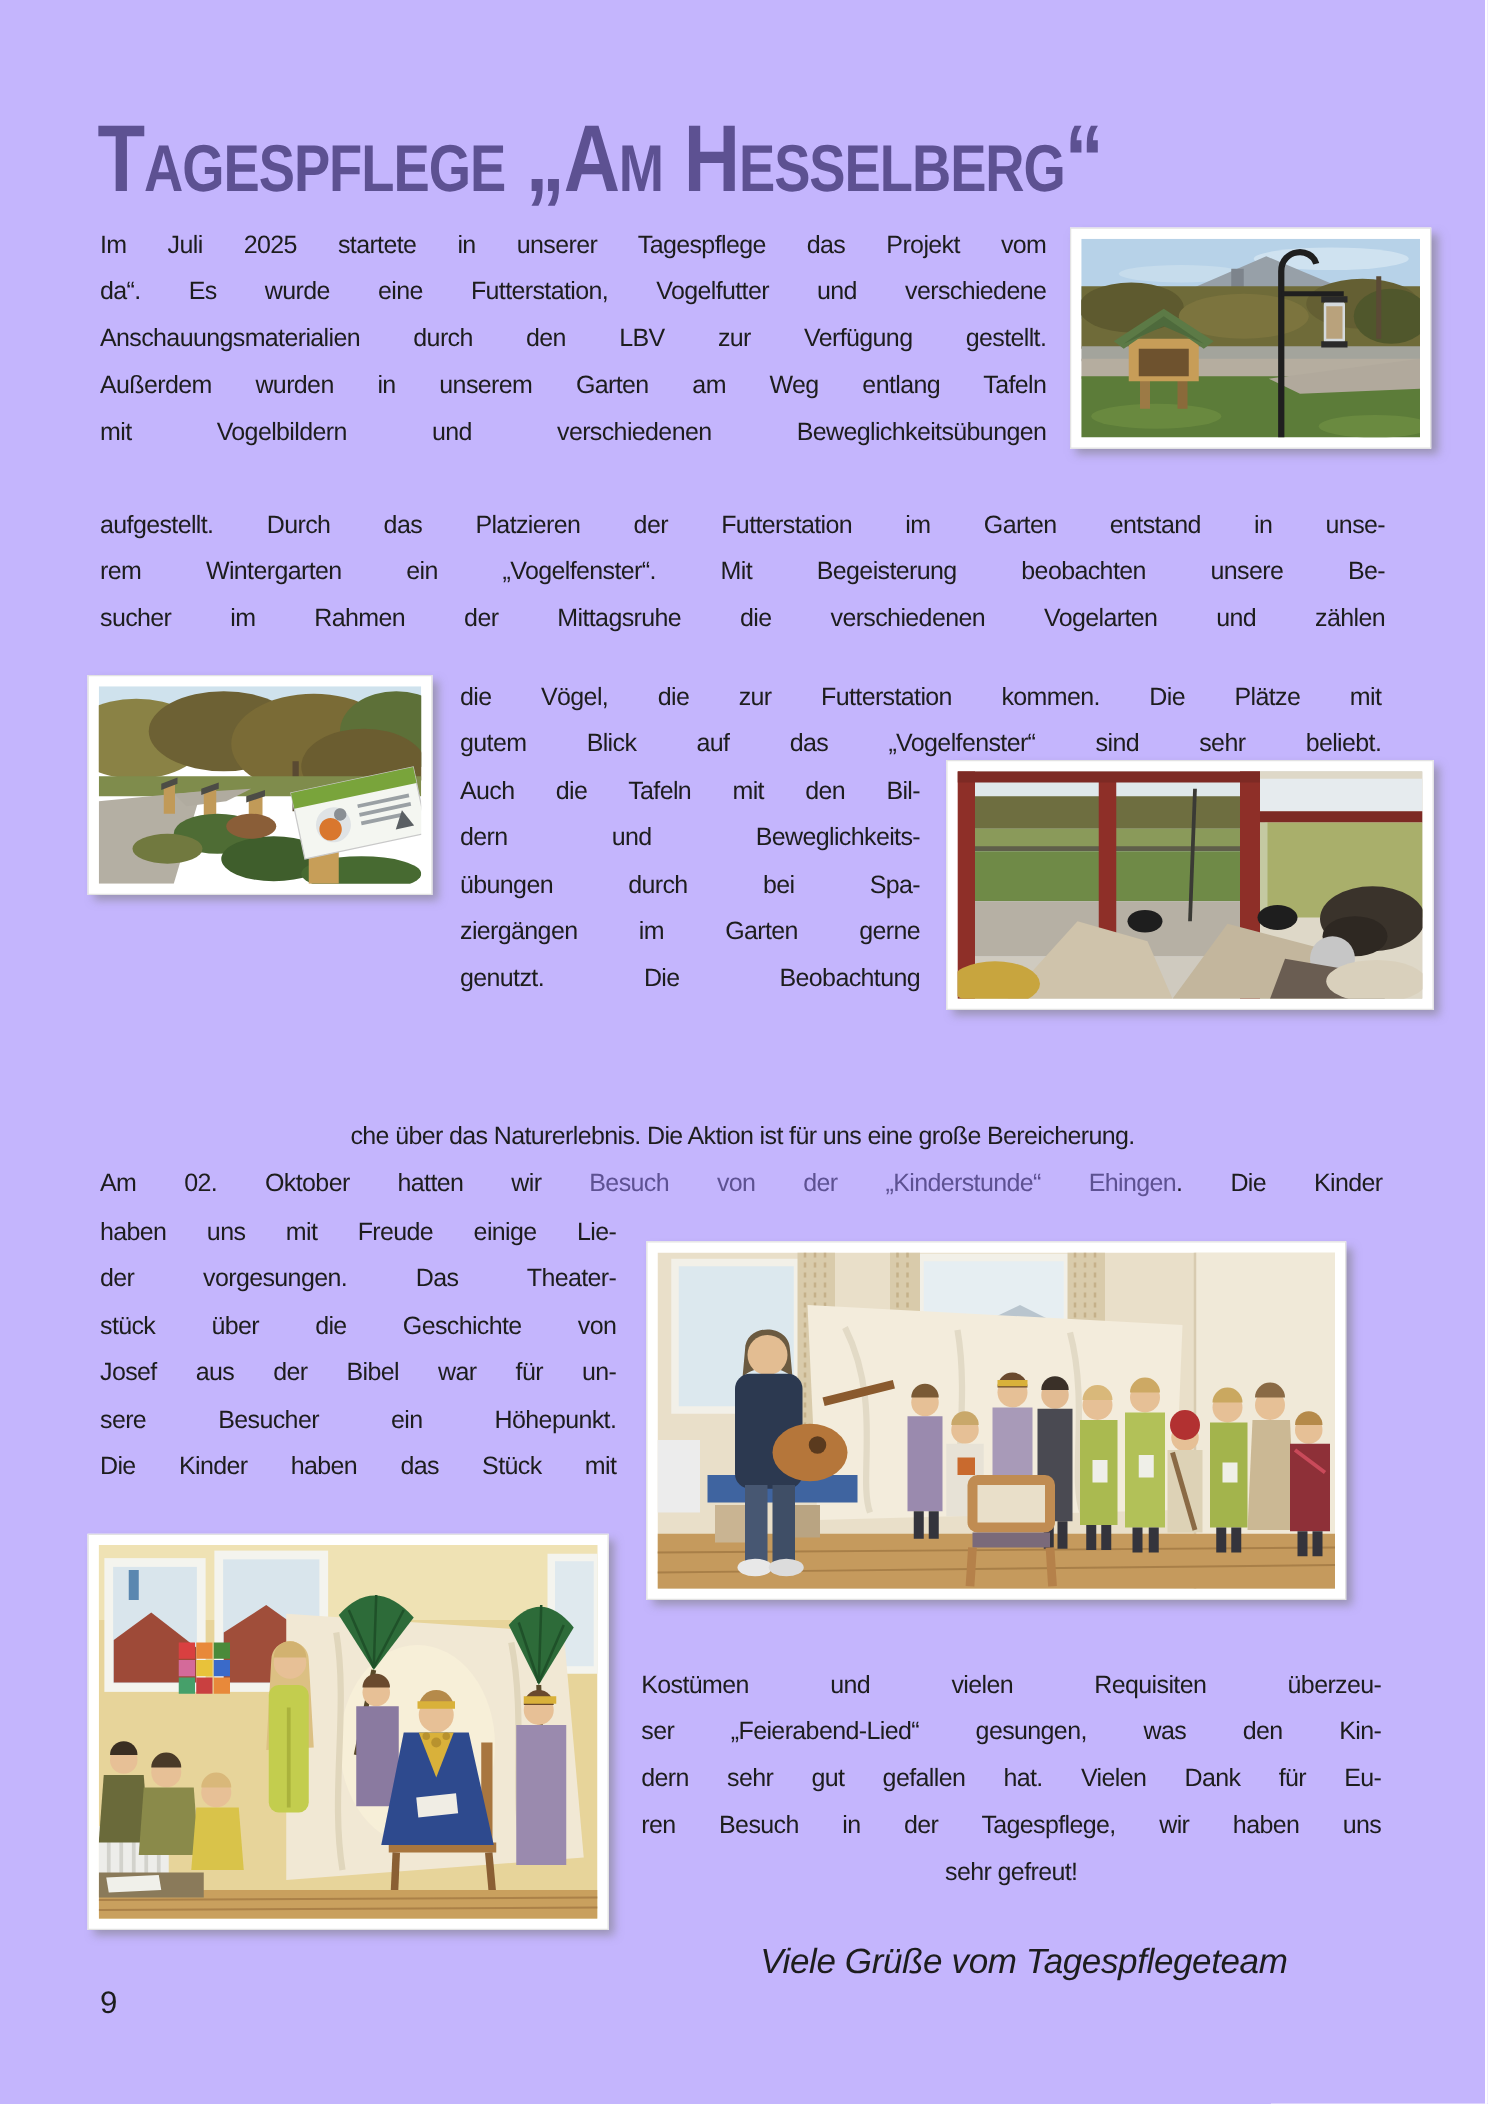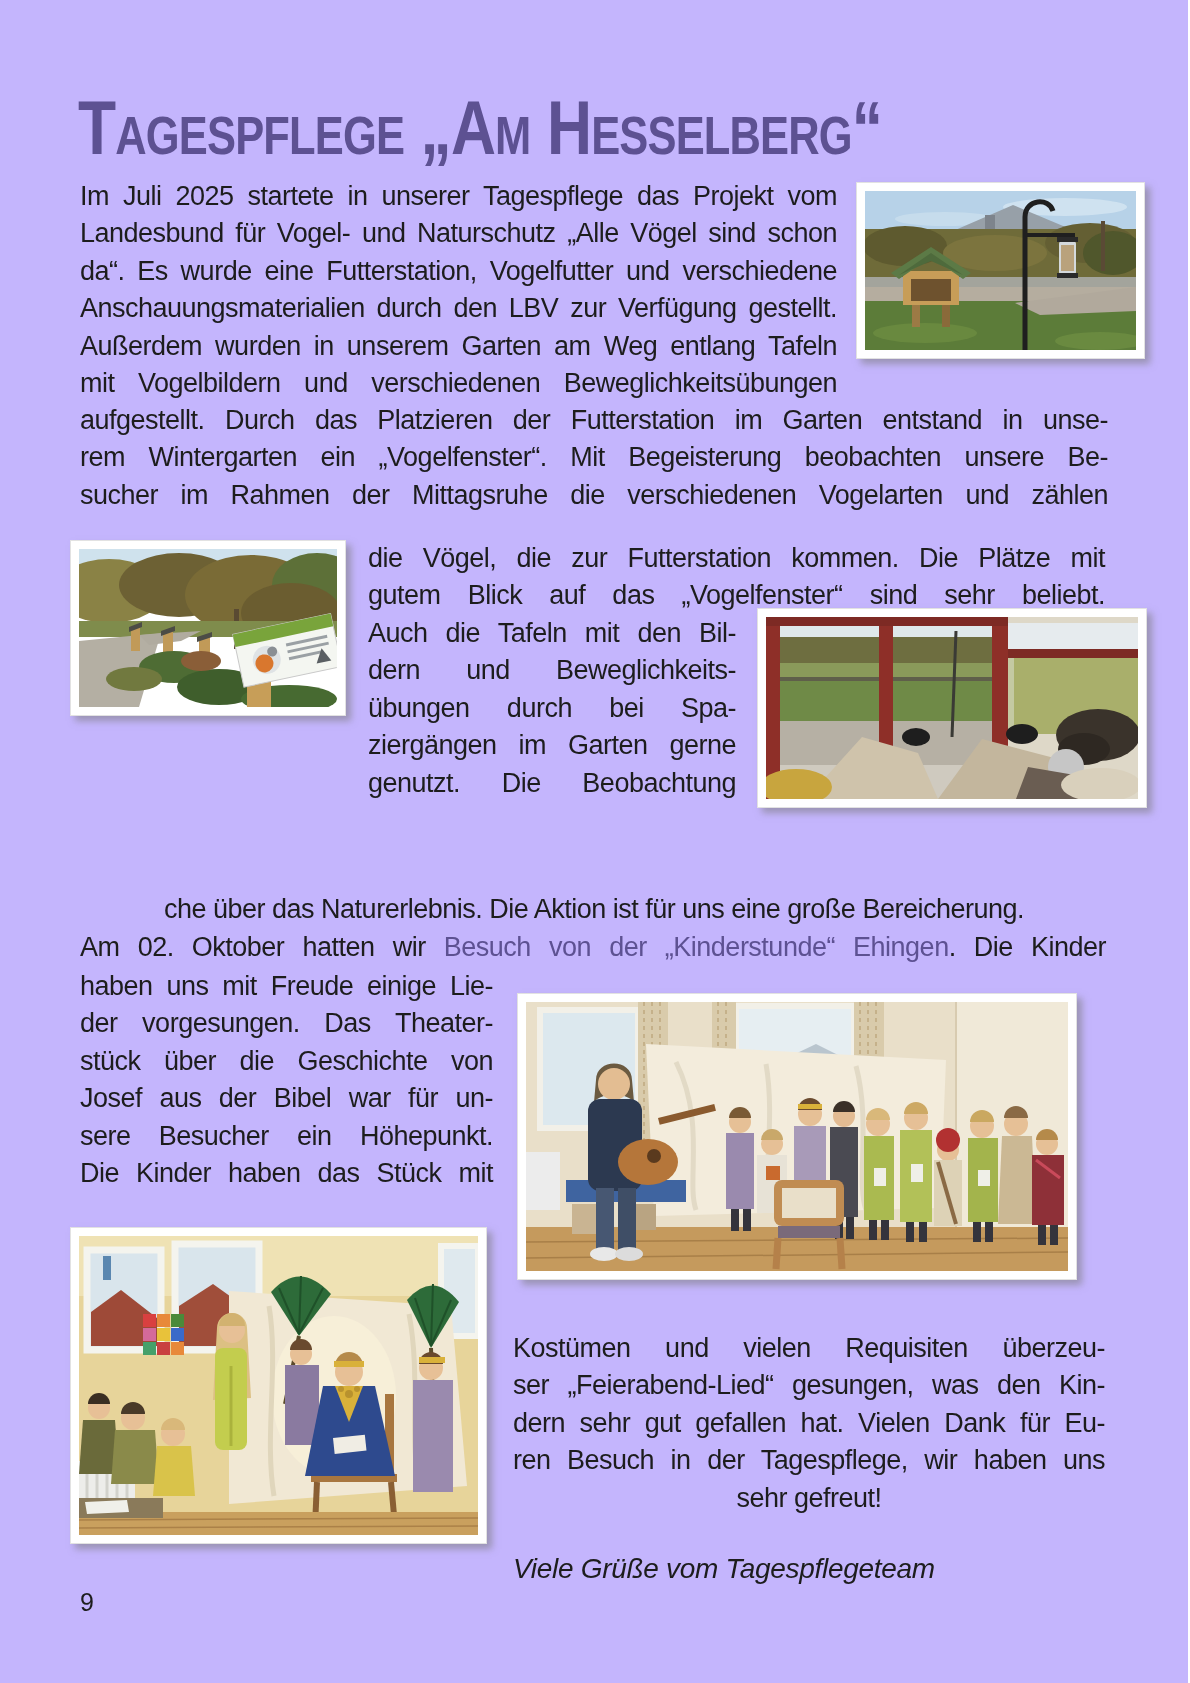--- a/index.html
+++ b/index.html
@@ -7,46 +7,45 @@
     position:relative;width:1188px;height:1683px;background:#c4b5fd;
     font-family:"Liberation Sans",sans-serif;color:#1d1d1d;overflow:hidden;
   }
   .title{
     position:absolute;left:78px;top:90px;margin:0;
     font-size:76px;font-weight:bold;color:#5d5192;
     font-variant:small-caps;letter-spacing:-1px;white-space:nowrap;
     transform:scaleX(0.82);transform-origin:left top;line-height:1;
   }
   .tblock{
-    position:absolute;font-size:27px;line-height:37.4px;letter-spacing:-0.5px;
+    position:absolute;font-size:20px;line-height:37.4px;letter-spacing:-0.5px;
   }
   .line{text-align:justify;text-align-last:justify;}
   .line.plain{text-align:center;text-align-last:auto;}
   .hl{color:#5d5192;font-weight:normal;}
   .closing{
-    position:absolute;font-size:28px;font-style:italic;text-align:left;
+    position:absolute;font-size:28px;font-style:italic;text-align:right;
     letter-spacing:-0.3px;
   }
   .pagenum{position:absolute;left:80px;top:1588px;font-size:25px;}
   .photo{
     position:absolute;background:#ffffff;border:1px solid #e2e2e2;
     padding:8px;box-shadow:5px 5px 7px rgba(120,120,120,0.55);
   }
   .photo svg{display:block;}
 </style>
 </head>
 <body>
 
 <div class="page">
 
   <h1 class="title">Tagespflege „Am Hesselberg“</h1>
 
   <div class="tblock" style="left:80px;top:178px;width:757px">
     <div class="line">Im Juli 2025 startete in unserer Tagespflege das Projekt vom</div>
-    <div class="line">Landesbund für Vogel- und Naturschutz „Alle Vögel sind schon</div>
     <div class="line">da“. Es wurde eine Futterstation, Vogelfutter und verschiedene</div>
     <div class="line">Anschauungsmaterialien durch den LBV zur Verfügung gestellt.</div>
     <div class="line">Außerdem wurden in unserem Garten am Weg entlang Tafeln</div>
     <div class="line">mit Vogelbildern und verschiedenen Beweglichkeitsübungen</div>
   </div>
 
   <div class="tblock" style="left:80px;top:402px;width:1028px">
     <div class="line">aufgestellt. Durch das Platzieren der Futterstation im Garten entstand in unse-</div>
     <div class="line">rem Wintergarten ein „Vogelfenster“. Mit Begeisterung beobachten unsere Be-</div>
     <div class="line">sucher im Rahmen der Mittagsruhe die verschiedenen Vogelarten und zählen</div>

